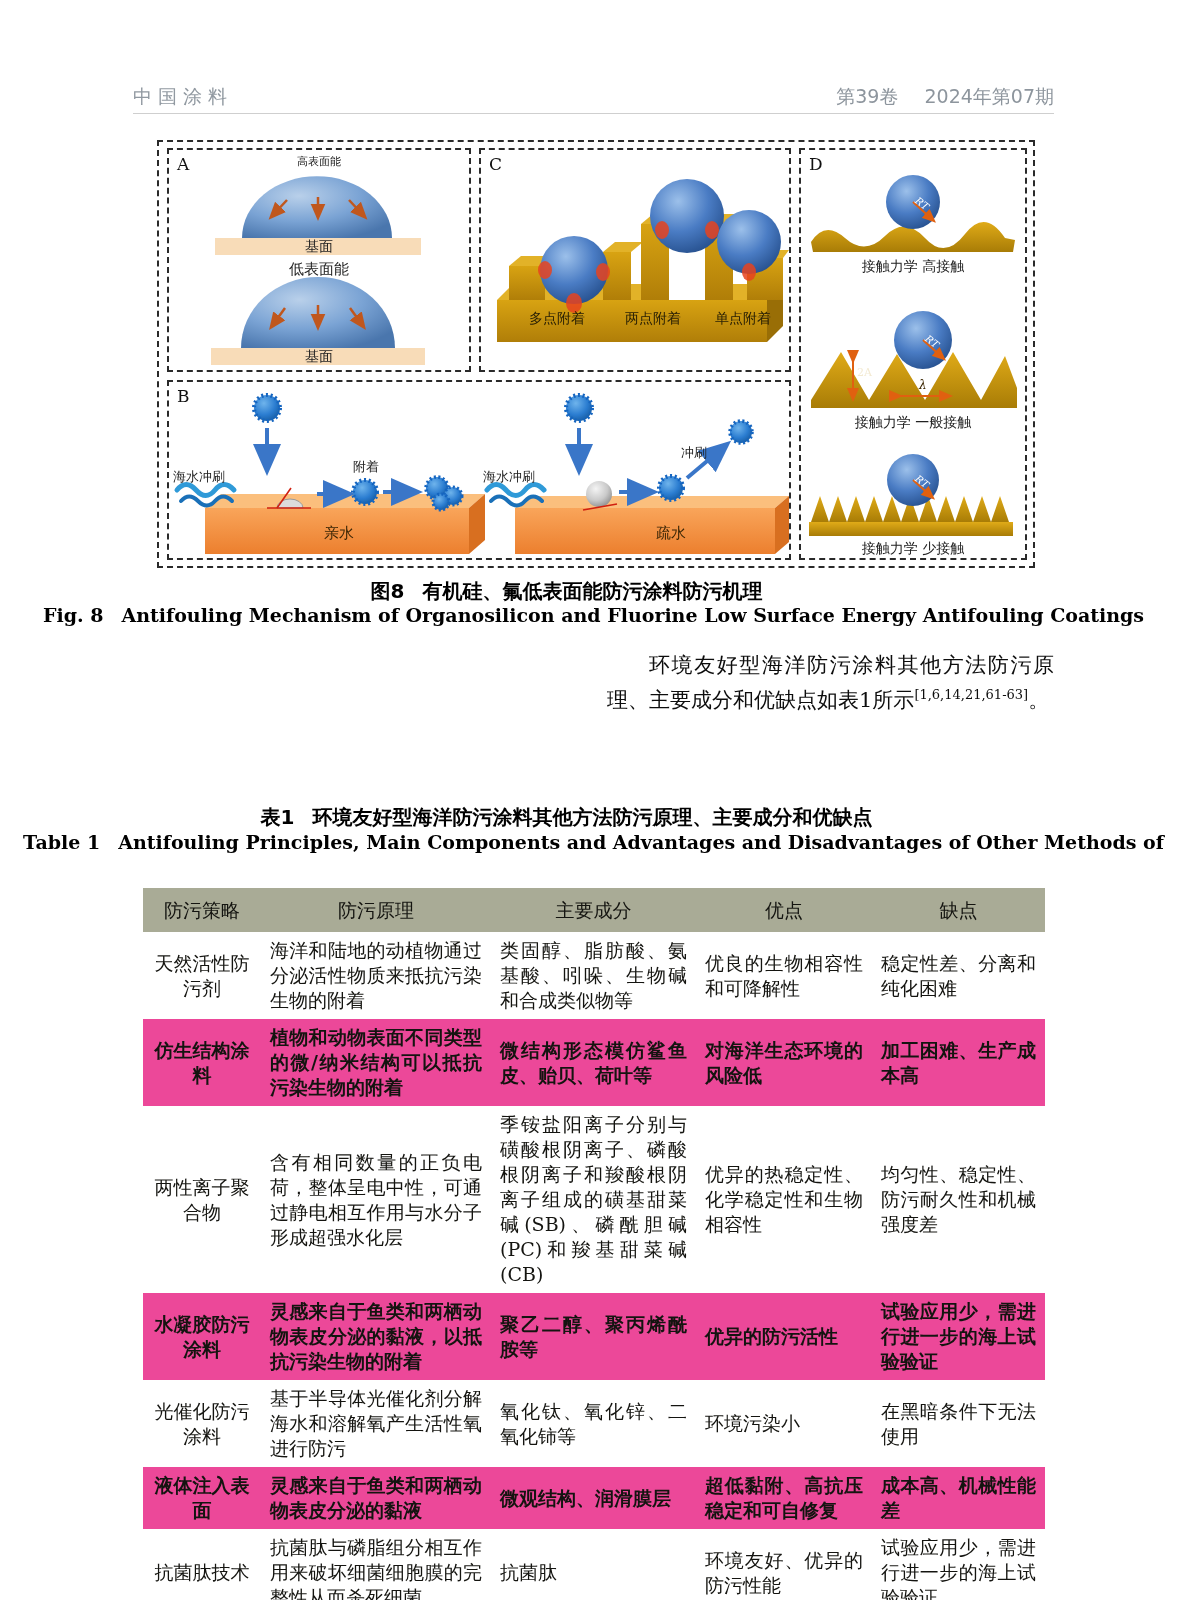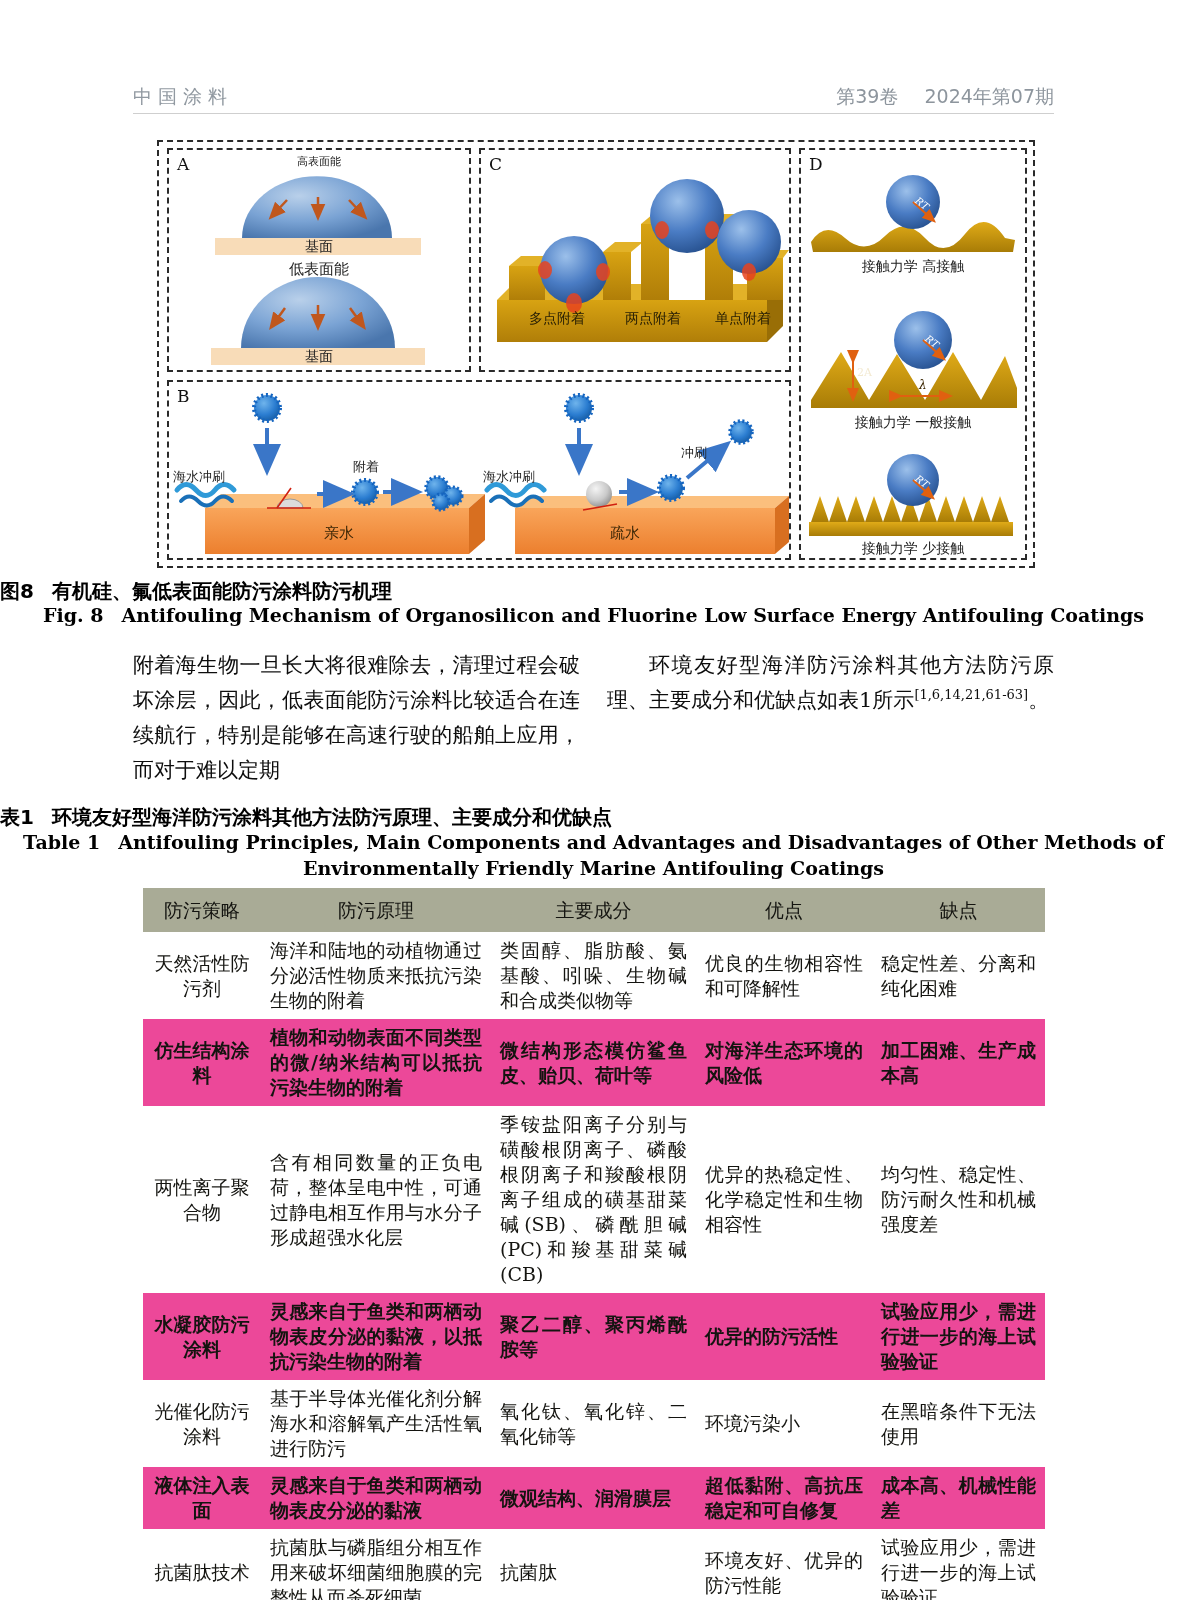--- a/index.html
+++ b/index.html
@@ -21,21 +21,21 @@
   .panelC{left:320px;top:6px;width:312px;height:224px;}
   .panelD{left:640px;top:6px;width:228px;height:412px;}
   .panelB{left:8px;top:238px;width:624px;height:180px;}
   .plabel{position:absolute;left:8px;top:4px;font-size:17px;font-family:"DejaVu Serif",serif;color:#111;}
   .flab{position:absolute;font-size:14px;color:#222;white-space:nowrap;}
   .cx{transform:translateX(-50%);}
   .panel svg{position:absolute;left:0;top:0;}
   .rt{position:absolute;font-size:10px;font-style:italic;color:#fff;transform:rotate(38deg);}
 
   
-  .capzh{position:absolute;left:0;width:1133px;font-family:"DejaVu Sans",sans-serif;
+  .capzh{position:absolute;left:0;width:1133px;text-align:center;font-family:"DejaVu Sans",sans-serif;
          font-weight:bold;font-size:20px;color:#000;}
   .capen{position:absolute;left:0;width:1187px;text-align:center;font-family:"DejaVu Serif",serif;
          font-weight:bold;font-size:19px;color:#000;}
   .gap8{display:inline-block;width:18px;}
 
   
   .col{position:absolute;top:648px;width:447px;font-size:21px;line-height:35px;text-align:justify;color:#0d0d0d;}
   .colL{left:133px;}
   .colR{left:607px;}
   .col p{margin:0;}
@@ -257,46 +257,40 @@
         <circle cx="502" cy="106" r="12" fill="url(#virG)" stroke="#1565c0" stroke-width="4" stroke-dasharray="2 2.6"></circle>
         <line x1="518" y1="96" x2="556" y2="64" stroke="#3a76c8" stroke-width="4" marker-end="url(#mb)"></line>
         <circle cx="572" cy="50" r="11" fill="url(#virG)" stroke="#1565c0" stroke-width="3.5" stroke-dasharray="2 2.4"></circle>
       </svg>
       <span class="plabel">B</span>
       <span class="flab" style="left:4px;top:86px;font-size:13px;">海水冲刷</span>
       <span class="flab cx" style="left:197px;top:76px;font-size:13px;">附着</span>
       <span class="flab cx" style="left:170px;top:142px;font-size:15px;color:#3a2505;">亲水</span>
       <span class="flab" style="left:314px;top:86px;font-size:13px;">海水冲刷</span>
       <span class="flab" style="left:512px;top:62px;font-size:13px;">冲刷</span>
-      <span class="flab cx" style="left:456px;top:142px;font-size:15px;color:#3a2505;">疏水</span>
+      <span class="flab cx" style="left:502px;top:142px;font-size:15px;color:#3a2505;">疏水</span>
     </div>
   </div>
 
   <div class="capzh" style="top:578px;">
     <span>图8</span><span class="gap8"></span><span>有机硅、氟低表面能防污涂料防污机理</span>
   </div>
   <div class="capen" style="top:604px;">
     <span>Fig. 8</span><span class="gap8"></span><span>Antifouling Mechanism of Organosilicon and Fluorine Low Surface Energy Antifouling Coatings</span>
   </div>
 
-  <div class="col colL">
-    <p>附着海生物一旦长大将很难除去，清理过程会破坏涂层，因此，低表面能防污涂料比较适合在连续航行，特别是能够在高速行驶的船舶上应用，而对于难以定期</p>
-  </div>
   <div class="col colR">
     <p class="ind"><span>环境友好型海洋防污涂料其他方法防污原理、主要成分和优缺点如表1所示</span><sup>[1,6,14,21,61-63]</sup><span>。</span></p>
   </div>
 
   <div class="capzh" style="top:804px;">
     <span>表1</span><span class="gap8"></span><span>环境友好型海洋防污涂料其他方法防污原理、主要成分和优缺点</span>
   </div>
   <div class="capen" style="top:831px;">
     <span>Table 1</span><span class="gap8"></span><span>Antifouling Principles, Main Components and Advantages and Disadvantages of Other Methods of</span>
-  </div>
-  <div class="capen" style="top:857px;">
-    <span>Environmentally Friendly Marine Antifouling Coatings</span>
   </div>
 
   <div class="tbl-wrap">
     <table>
       <colgroup>
           <col class="w1">
           <col class="w2">
           <col class="w3">
           <col class="w4">
           <col class="w5">

